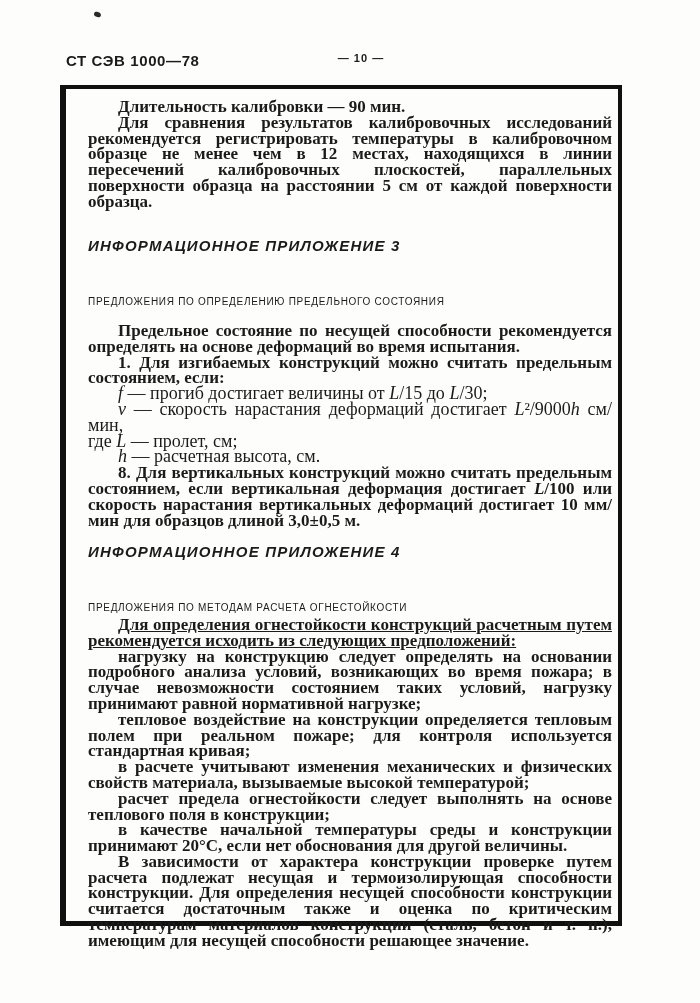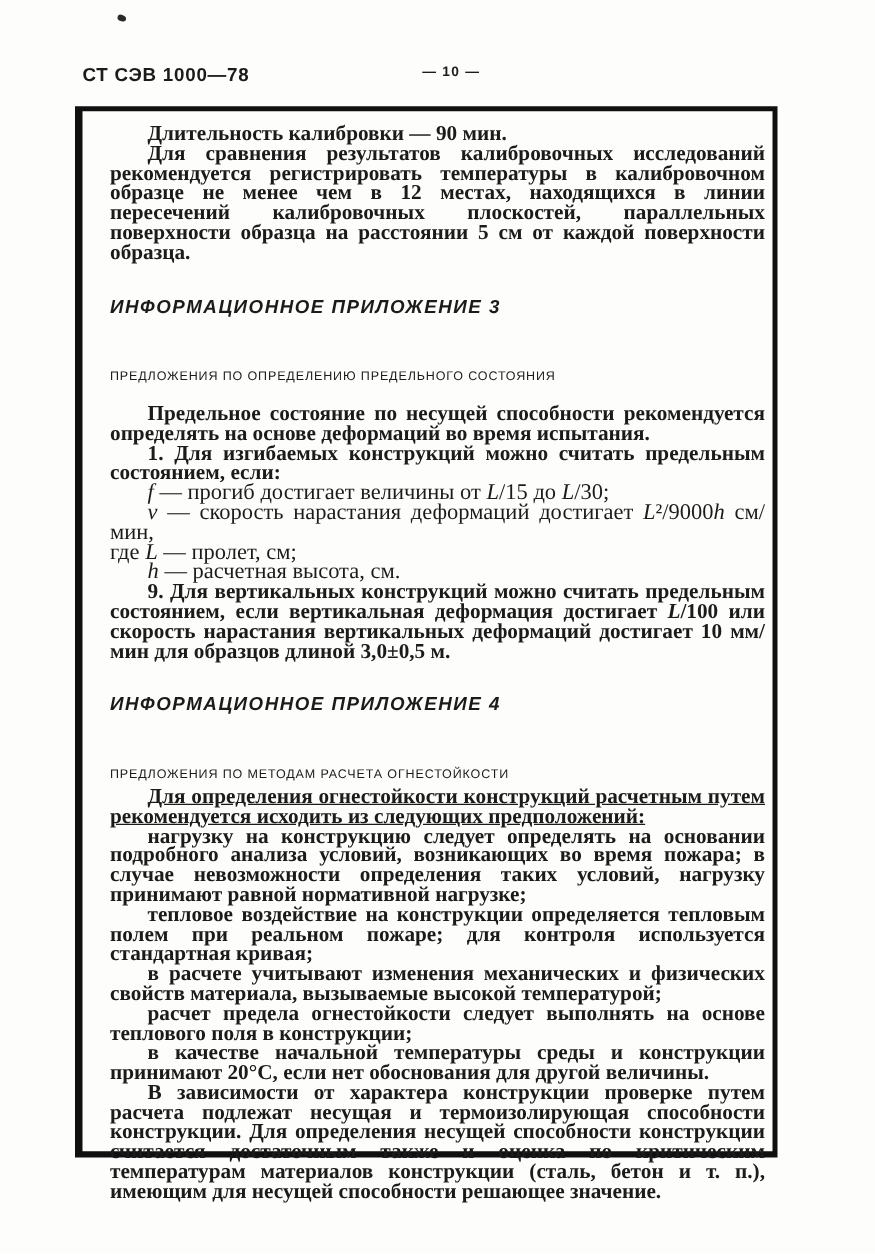--- a/index.html
+++ b/index.html
@@ -35,21 +35,21 @@
   .def{margin:0;text-align:justify;font-size:18px;line-height:15.8px;font-weight:normal;}
   .def.indent{text-indent:30px;}
   .def.stretch{text-align-last:justify;}
   .var{font-style:italic;font-family:"Liberation Serif", serif;}
   .annex-label{
     margin:26px 0 0;text-align:left;
     font-family:"Liberation Sans", sans-serif;
     font-style:italic;font-weight:bold;font-size:15px;letter-spacing:1.2px;
     line-height:19px;
   }
-  .annex-label.second{margin-top:26px;}
+  .annex-label.second{margin-top:14px;}
   .annex-title{
     margin:38px auto 0;text-align:left;
     font-family:"Liberation Sans", sans-serif;
     font-weight:normal;font-size:10px;letter-spacing:0.7px;line-height:17.5px;
   }
   .annex-title .tline{display:block;}
   .after-title{margin-top:13px;}
   .after-title4{margin-top:0;text-decoration:underline;}
 </style>
 </head>
@@ -79,30 +79,30 @@
       <p class="p">1. Для изгибаемых конструкций можно считать предельным состоянием, если:</p>
 
       <p class="def indent"><span class="var">f</span><span> — прогиб достигает величины от </span><span class="var">L</span><span>/15 до </span><span class="var">L</span><span>/30;</span></p>
 
       <p class="def indent stretch"><span class="var">v</span><span> — скорость нарастания деформаций достигает </span><span class="var">L</span><span>²/9000</span><span class="var">h</span><span> см/мин,</span></p>
 
       <p class="def"><span>где </span><span class="var">L</span><span> — пролет, см;</span></p>
 
       <p class="def indent"><span class="var">h</span><span> — расчетная высота, см.</span></p>
 
-      <p class="p"><span>9. Для вертикальных конструкций можно считать предельным состоянием, если вертикальная деформация достигает </span><span class="var">L</span><span>/100 или скорость нарастания вертикальных деформаций достигает 10 мм/мин для образцов длиной 3,0±0,5 м.</span></p>
+      <p class="p"><span>8. Для вертикальных конструкций можно считать предельным состоянием, если вертикальная деформация достигает </span><span class="var">L</span><span>/100 или скорость нарастания вертикальных деформаций достигает 10 мм/мин для образцов длиной 3,0±0,5 м.</span></p>
 
       <div class="annex-label second">ИНФОРМАЦИОННОЕ ПРИЛОЖЕНИЕ 4</div>
 
       <div class="annex-title">
         <span class="tline">ПРЕДЛОЖЕНИЯ ПО МЕТОДАМ РАСЧЕТА ОГНЕСТОЙКОСТИ</span>
       </div>
 
       <p class="p after-title after-title4">Для определения огнестойкости конструкций расчетным путем рекомендуется исходить из следующих предположений:</p>
-      <p class="p">нагрузку на конструкцию следует определять на основании подробного анализа условий, возникающих во время пожара; в случае невозможности определения таких условий, нагрузку принимают равной нормативной нагрузке;</p>
+      <p class="p">нагрузку на конструкцию следует определять на основании подробного анализа условий, возникающих во время пожара; в случае невозможности состоянием таких условий, нагрузку принимают равной нормативной нагрузке;</p>
       <p class="p">тепловое воздействие на конструкции определяется тепловым полем при реальном пожаре; для контроля используется стандартная кривая;</p>
       <p class="p">в расчете учитывают изменения механических и физических свойств материала, вызываемые высокой температурой;</p>
       <p class="p">расчет предела огнестойкости следует выполнять на основе теплового поля в конструкции;</p>
       <p class="p">в качестве начальной температуры среды и конструкции принимают 20°С, если нет обоснования для другой величины.</p>
       <p class="p">В зависимости от характера конструкции проверке путем расчета подлежат несущая и термоизолирующая способности конструкции. Для определения несущей способности конструкции считается достаточным также и оценка по критическим температурам материалов конструкции (сталь, бетон и т. п.), имеющим для несущей способности решающее значение.</p>
 
     </div>
   </div>
 </div>
 

